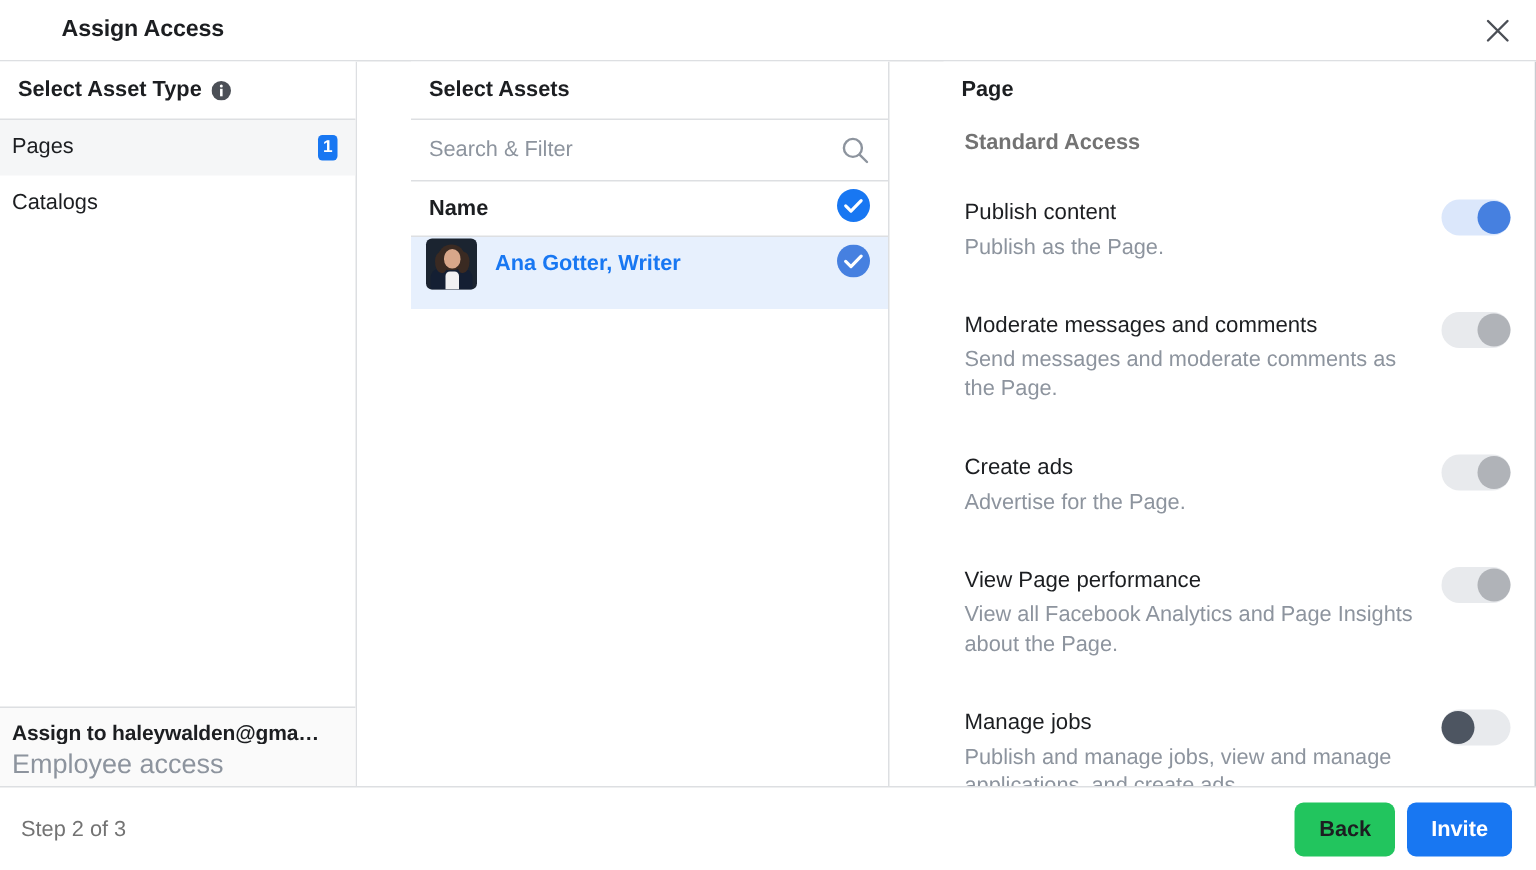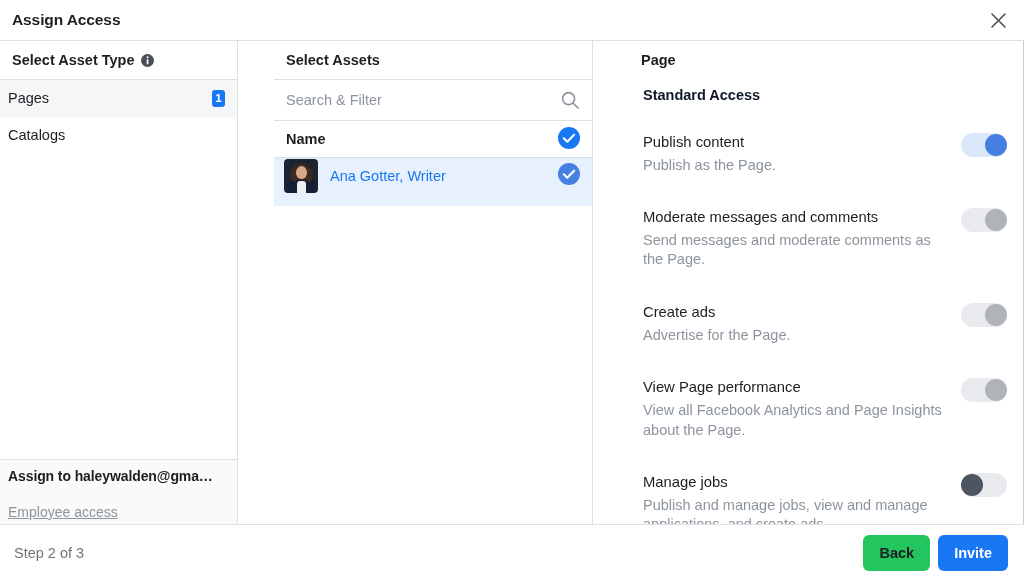--- a/index.html
+++ b/index.html
@@ -31,20 +31,21 @@
     display: flex;
     align-items: center;
     background: #ffffff;
   }
   .dialog-title {
     font-size: 15.5px;
     font-weight: bold;
     color: #1c1e21;
     padding-left: 12px;
     letter-spacing: -0.1px;
+    margin-left: 29px;
   }
   .close-btn {
     position: absolute;
     right: 8px;
     top: 2px;
     width: 36px;
     height: 36px;
     display: flex;
     align-items: center;
     justify-content: center;
@@ -129,24 +130,23 @@
   }
   .assign-to {
     font-size: 14px;
     font-weight: bold;
     color: #1c1e21;
     white-space: nowrap;
     overflow: hidden;
     letter-spacing: -0.1px;
   }
   .assign-role {
-    font-size: 14px;
+    font-size: 18px;
     color: #8d949e;
-    margin-top: 20px;
-    text-decoration: underline;
+    margin-top: 3px;
   }
 
   
   .search-row {
     height: 41px;
     flex: 0 0 41px;
     display: flex;
     align-items: center;
     padding: 0 12px;
     border-bottom: 1px solid #dddfe2;
@@ -178,20 +178,21 @@
   }
 
   .asset-rows { flex: 1 1 auto; overflow: hidden; }
   .asset-row {
     height: 48px;
     display: flex;
     align-items: center;
     justify-content: space-between;
     padding: 0 12px 12px 10px;
     cursor: pointer;
+    font-weight: bold;
   }
   .asset-row.selected { background: #e7f0fd; }
   .asset-row-left { display: flex; align-items: center; gap: 12px; }
   .avatar {
     width: 34px;
     height: 34px;
     flex: 0 0 34px;
     border-radius: 4px;
     overflow: hidden;
     position: relative;
@@ -230,21 +231,21 @@
   
   .perm-scroll {
     flex: 1 1 auto;
     overflow: hidden;
     padding: 0 16px 0 14px;
     position: relative;
   }
   .perm-subhead {
     font-size: 14.5px;
     font-weight: bold;
-    color: #0f172a;
+    color: #737373;
     padding: 7px 0 6px 0;
   }
   .perm-item {
     display: flex;
     align-items: flex-start;
     justify-content: space-between;
     gap: 16px;
     padding: 8px 0 9px 0;
   }
   .perm-text { flex: 1 1 auto; max-width: 382px; margin-top: 16px; }

